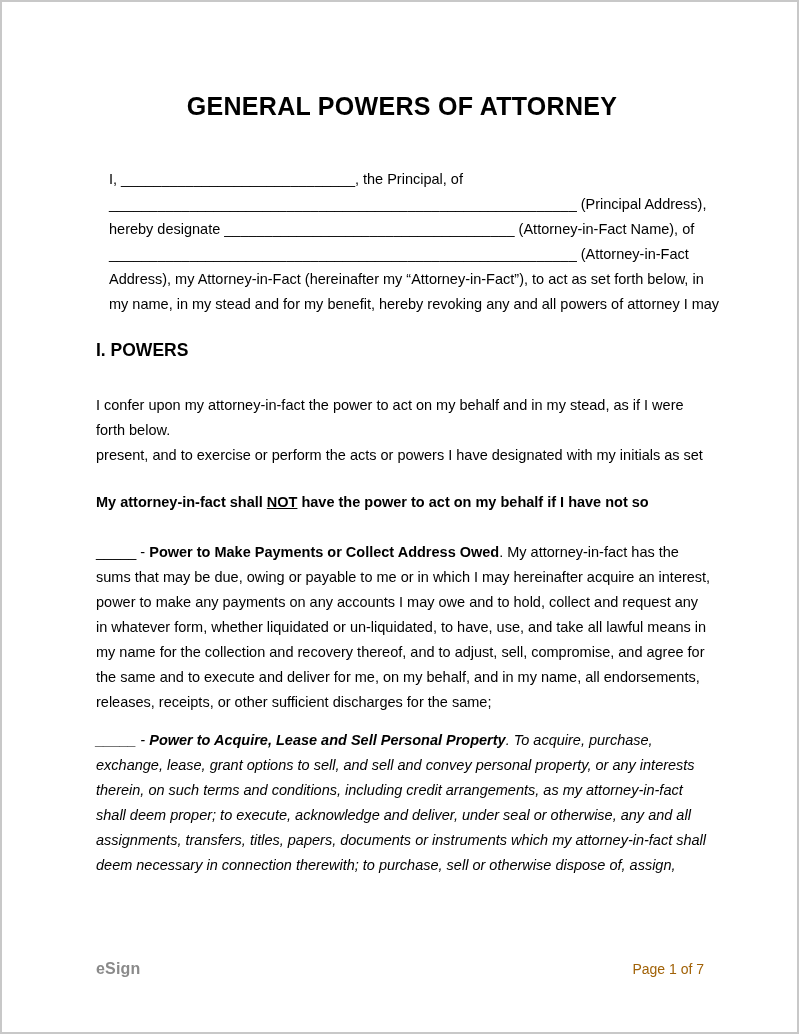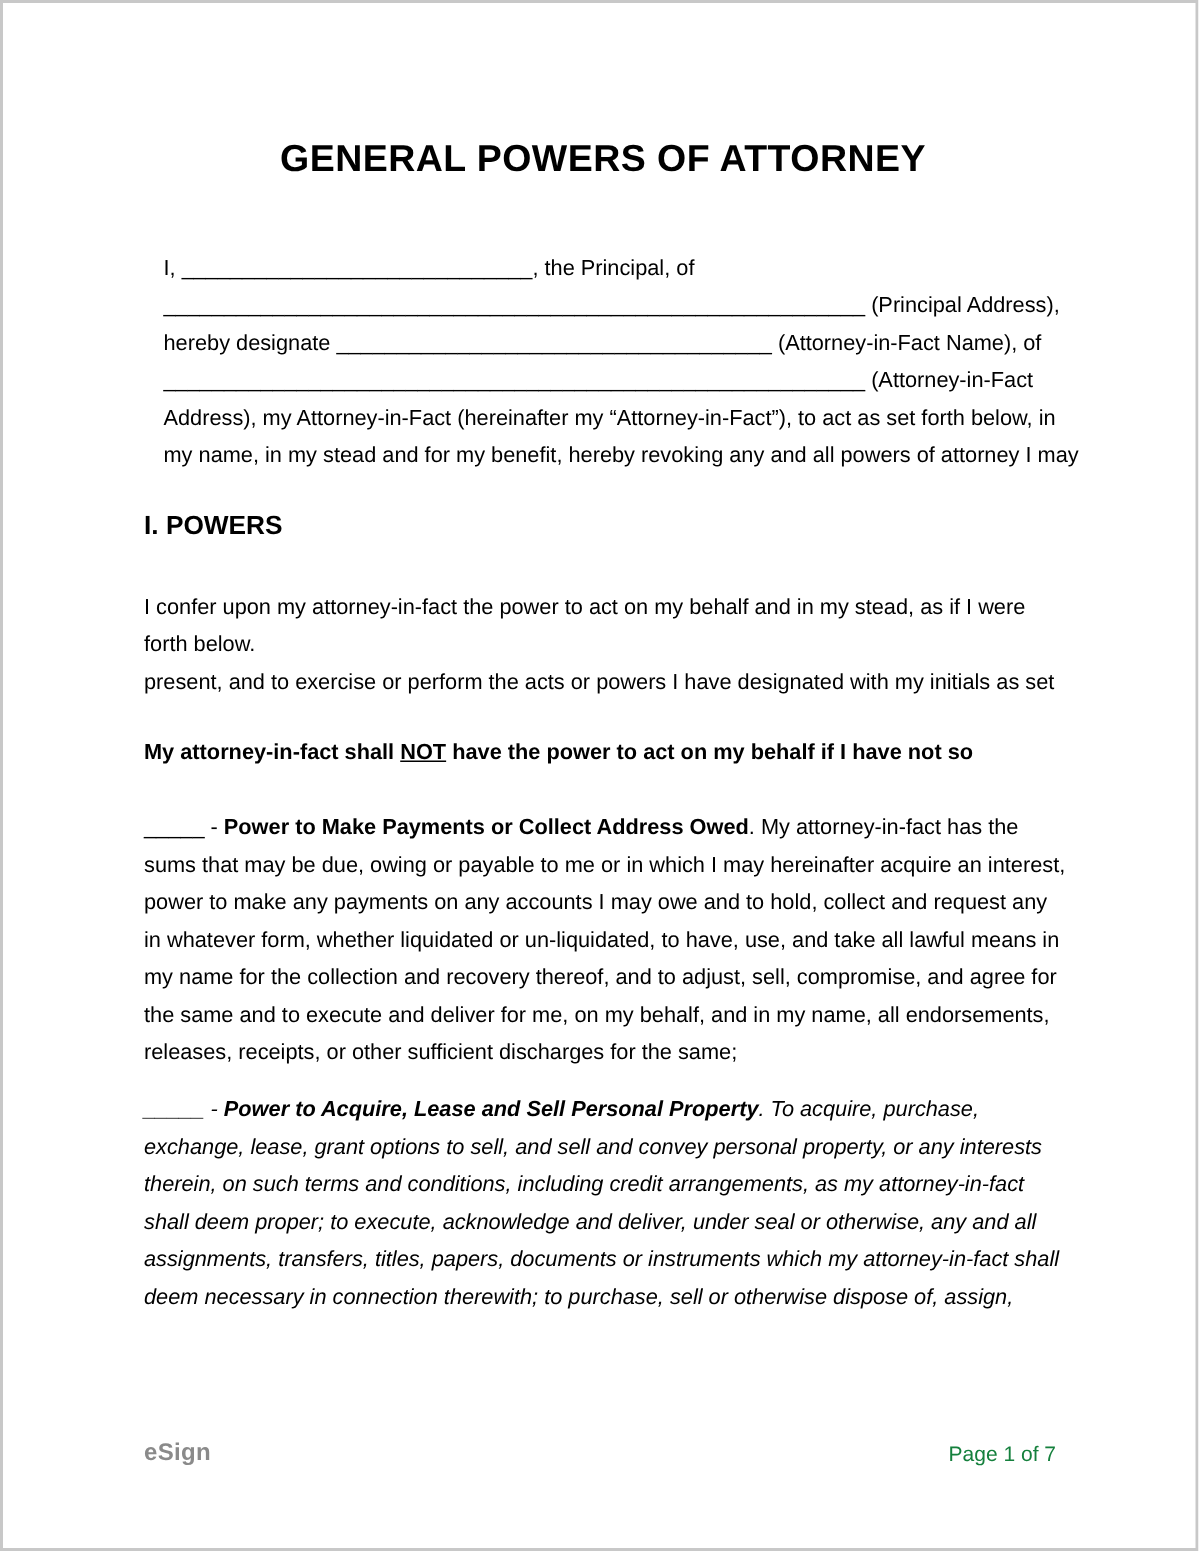--- a/index.html
+++ b/index.html
@@ -65,21 +65,21 @@
     align-items: center;
   }
   .esign-logo {
     font-size: 16px;
     font-weight: bold;
     color: #8a8a8a;
     letter-spacing: 0.2px;
   }
   .page-label {
     font-size: 14px;
-    color: #15803d;
+    color: #a16207;
   }
 </style>
 </head>
 <body>
 
 <div class="page">
   <div class="content">
 
     <div class="doc-title">GENERAL POWERS OF ATTORNEY</div>
 

